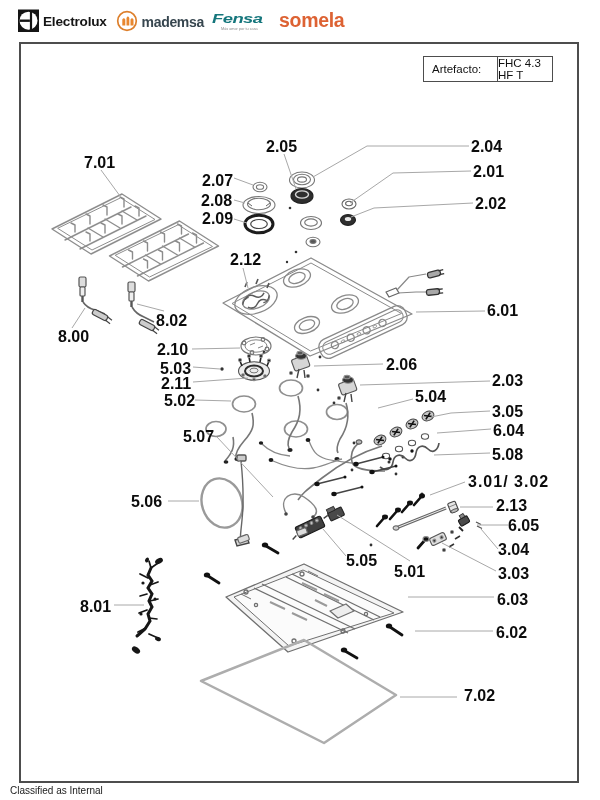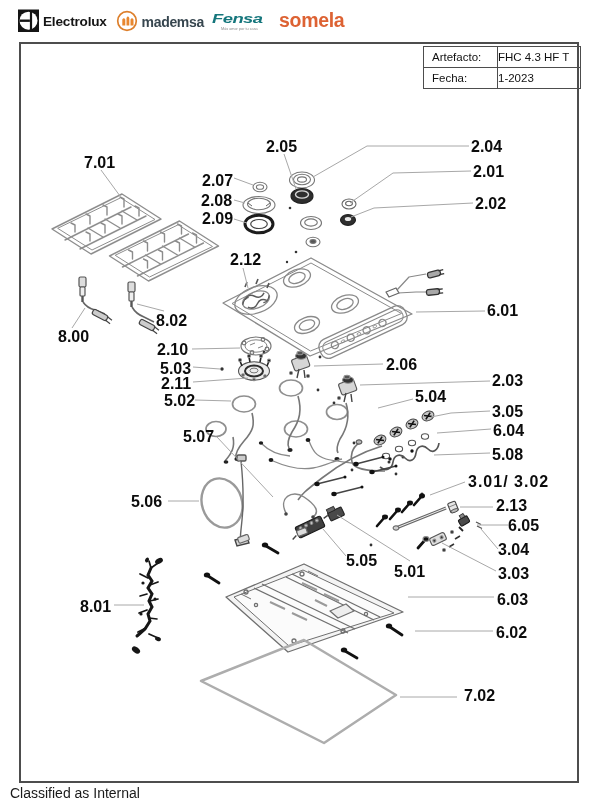--- a/index.html
+++ b/index.html
@@ -1,36 +1,32 @@
 <!DOCTYPE html>
 <html><head>
 <meta charset="utf-8">
 <style>
   html,body{margin:0;padding:0;width:600px;height:800px;background:#fff;overflow:hidden;}
   body{font-family:"Liberation Sans",sans-serif;position:relative;}
   #frame{position:absolute;left:19px;top:42px;width:560px;height:741px;border:2px solid #4d4d4d;box-sizing:border-box;}
-  #tbl{position:absolute;left:423px;top:46px;width:158px;border-collapse:collapse;}
+  #tbl{position:absolute;left:423px;top:56px;width:130px;border-collapse:collapse;}
   #tbl td{border:1.5px solid #4d4d4d;font-size:11.5px;color:#111;padding:0 0 0 8px;height:20px;}
   #tbl td.v{text-align:left;padding:0;}
   #diag{position:absolute;left:0;top:0;}
-  #foot{position:absolute;left:10px;top:785px;font-size:14px;color:#1a1a1a;}
+  #foot{position:absolute;left:10px;top:785px;font-size:10px;color:#1a1a1a;}
   .hdr{position:absolute;}
 </style>
 </head>
 <body>
 <div id="frame"></div>
 <table id="tbl">
  <tbody>
       <tr>
         <td style="width:65px">Artefacto:</td>
         <td class="v">FHC 4.3 HF T</td>
-      </tr>
- <tr>
-        <td>Fecha:</td>
-        <td class="v">1-2023</td>
       </tr>
 </tbody>
   </table>
 
 <svg class="hdr" style="left:18px;top:9px" width="340" height="26" viewBox="0 0 340 26">
 
   <g>
     <rect x="0" y="0.5" width="21" height="22.5" fill="#151515"></rect>
     <circle cx="10.5" cy="11.7" r="9" fill="#fff"></circle>
     <rect x="11.9" y="1.2" width="2.2" height="21" fill="#151515"></rect>

